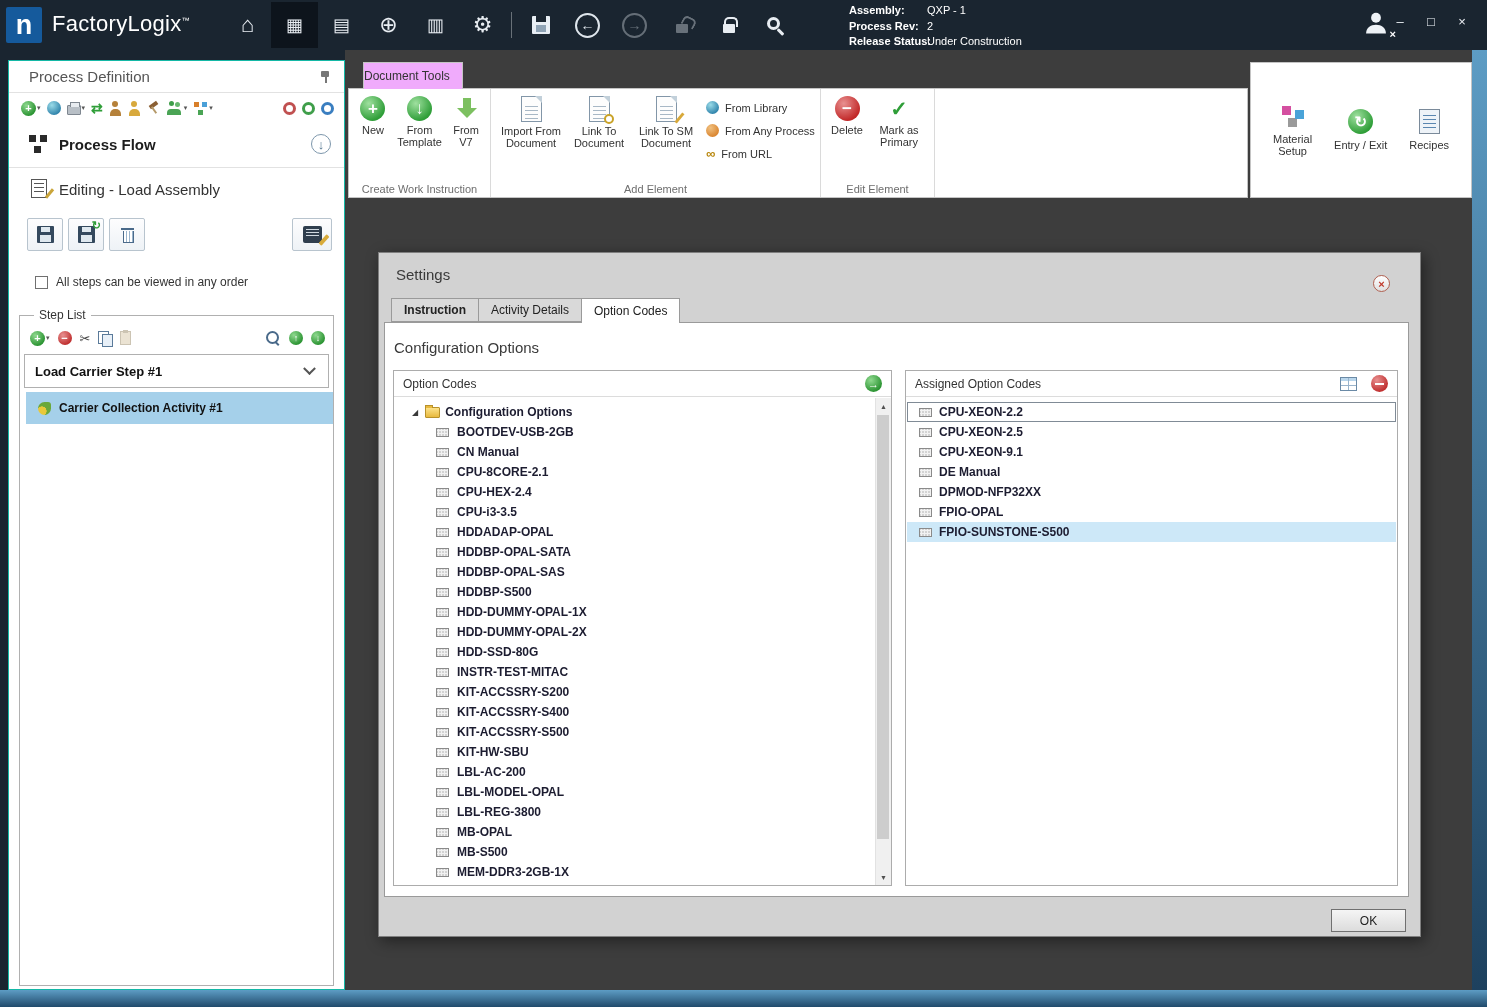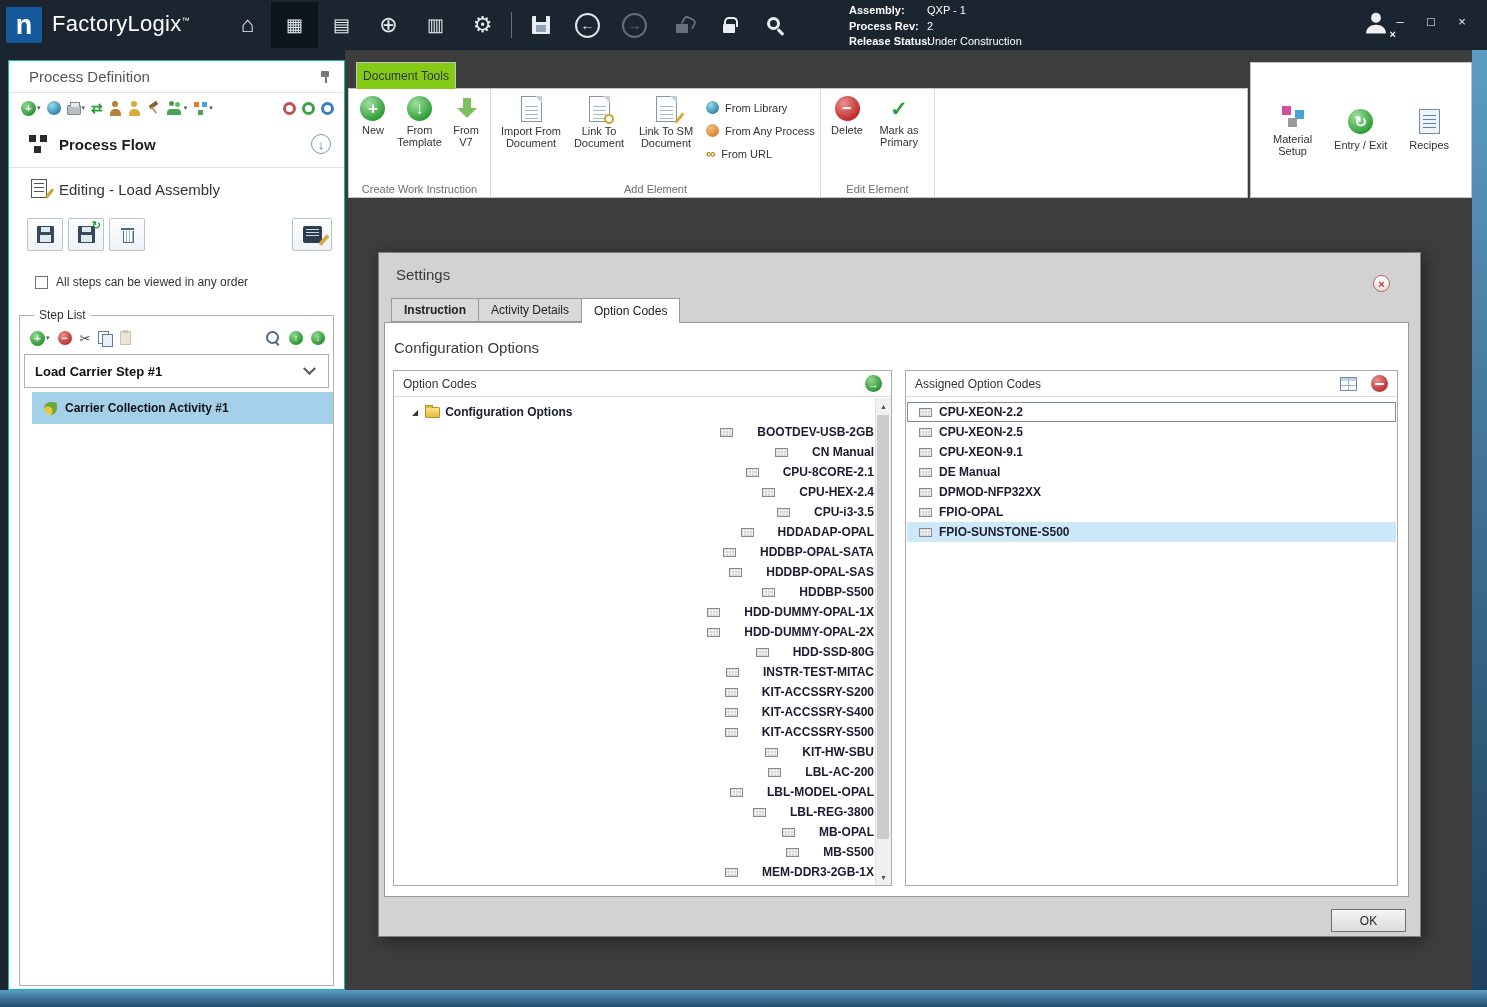--- a/index.html
+++ b/index.html
@@ -100,28 +100,28 @@
   .mini-copy::after { content:""; position:absolute; left:4px; top:3px; width:9px; height:11px; background:#e8f0f8; border:1px solid #5a7a9a; }
   .mini-paste { width:11px; height:14px; background:#d8c8a8; border:1px solid #9a8a6a; opacity:.5; position:relative; }
   .mini-paste::before { content:""; position:absolute; left:2px; top:-2px; width:5px; height:3px; background:#9a8a6a; }
   .mini-zoom { position:relative; width:15px; height:15px; }
   .mini-zoom::before { content:""; position:absolute; left:0; top:0; width:9px; height:9px; border:2px solid #4a6a8a; border-radius:50%; }
   .mini-zoom::after { content:""; position:absolute; left:10px; top:10px; width:2px; height:5px; background:#4a6a8a; transform:rotate(-45deg); }
   .circle-btn14 { width:14px; height:14px; border-radius:50%; background:radial-gradient(circle at 35% 30%,#8fd98f,#2c9433 72%); color:#fff; font-size:9px; display:flex; align-items:center; justify-content:center; font-weight:700; }
   .step-header { position:absolute; left:4px; right:4px; top:38px; height:34px; background:#fff; border:1px solid #b0b0b0; display:flex; align-items:center; }
   .step-header-label { font-size:13px; font-weight:700; color:#111; margin-left:10px; }
   .chev { width:9px; height:9px; border-right:2px solid #555; border-bottom:2px solid #555; transform:rotate(45deg) translate(-2px,-2px); margin-left:auto; margin-right:14px; }
-  .activity-row { position:absolute; left:12px; right:0; top:76px; height:32px; background:#a5d0ea; display:flex; align-items:center; gap:8px; padding-left:12px; }
+  .activity-row { position:absolute; left:6px; right:0; top:76px; height:32px; background:#a5d0ea; display:flex; align-items:center; gap:8px; padding-left:12px; }
   .leaf { width:13px; height:13px; background:radial-gradient(circle at 30% 70%,#e8c83a 35%,#6aa83a 38%); border-radius:50% 3px 50% 50%; }
   .activity-label { font-size:12px; font-weight:700; color:#111; }
 
   
   .main { position:absolute; left:345px; top:50px; width:1127px; height:940px; background:#3d3d3d; }
   .ribbon { position:absolute; left:3px; top:12px; width:900px; height:136px; }
-  .rtab { position:absolute; left:8px; top:0; width:100px; height:27px; background:#84cc16; border:1px solid #c4c4c4; border-bottom:none; display:flex; align-items:center; justify-content:center; font-size:12px; color:#333; z-index:2; }
+  .rtab { position:absolute; left:15px; top:0; width:100px; height:27px; background:#f0abfc; border:1px solid #c4c4c4; border-bottom:none; display:flex; align-items:center; font-size:12px; color:#333; z-index:2; }
   .rbody { position:absolute; left:0; top:26px; right:0; bottom:0; background:#fff; border:1px solid #c4c4c4; display:flex; }
   .rgroup { position:relative; height:100%; border-right:1px solid #dadada; padding:3px 3px 16px; display:flex; align-items:flex-start; }
   .rgroup-label { position:absolute; bottom:2px; left:0; right:0; text-align:center; font-size:11px; color:#6e6e6e; }
   .rbig { width:46px; display:flex; flex-direction:column; align-items:center; gap:3px; padding-top:4px; }
   .rb-label { white-space:pre-line; text-align:center; font-size:11px; line-height:12px; color:#333; }
   .green-sphere { width:25px; height:25px; border-radius:50%; background:radial-gradient(circle at 35% 30%,#9fe09f,#2f9e38 72%); color:#fff; font-size:17px; font-weight:700; display:flex; align-items:center; justify-content:center; }
   .red-sphere { width:25px; height:25px; border-radius:50%; background:radial-gradient(circle at 35% 30%,#e89090,#c22929 72%); color:#fff; font-size:17px; font-weight:700; display:flex; align-items:center; justify-content:center; }
   .dl-arrow { position:relative; width:25px; height:25px; }
   .dl-arrow::before { content:""; position:absolute; left:9px; top:2px; width:8px; height:10px; background:#7cc060; }
   .dl-arrow::after { content:""; position:absolute; left:3px; top:12px; border-left:10px solid transparent; border-right:10px solid transparent; border-top:10px solid #7cc060; }
@@ -163,21 +163,21 @@
   .add-circle { width:17px; height:17px; border-radius:50%; background:radial-gradient(circle at 35% 30%,#8fd98f,#2c9433 72%); color:#fff; font-size:11px; font-weight:700; display:flex; align-items:center; justify-content:center; }
   .grid-ic { width:17px; height:14px; border:1px solid #6b8aa6; background:#fff; box-shadow:inset 0 3px 0 #b9d6ec; position:relative; }
   .grid-ic::before { content:""; position:absolute; left:7px; top:0; bottom:0; width:1px; background:#9ab4cc; }
   .grid-ic::after { content:""; position:absolute; left:0; right:0; top:7px; height:1px; background:#9ab4cc; }
   .minus-circle { width:17px; height:17px; border-radius:50%; background:radial-gradient(circle at 35% 30%,#e89090,#c03030 72%); position:relative; }
   .minus-circle::after { content:""; position:absolute; left:4px; top:7.5px; width:9px; height:2px; background:#fff; }
   .gbox-body { position:absolute; left:0; top:27px; right:0; bottom:0; overflow:hidden; padding-top:4px; }
   .gbox.left .gbox-body { padding-right:17px; }
   .trow { height:20px; display:flex; align-items:center; }
   .trow.root { padding-left:18px; gap:5px; }
-  .trow.child { padding-left:42px; gap:24px;justify-content:flex-end; }
+  .trow.child { padding-left:42px; gap:8px; }
   .expander { font-size:8px; color:#3a3a3a; }
   .folder { width:15px; height:11px; background:linear-gradient(#fce28a,#e8b93e); border:1px solid #b8912a; border-radius:1px; position:relative; margin-left:2px; }
   .folder::before { content:""; position:absolute; top:-3px; left:-1px; width:6px; height:2px; background:#e8b93e; border:1px solid #b8912a; border-bottom:none; }
   .key-icon { width:13px; height:9px; border:1px solid #8a8a8a; background-color:#f2f2f2; background-image:radial-gradient(#777 .7px,transparent .8px); background-size:3px 3px; background-position:1.5px 1.5px; flex:none; }
   .tlabel { font-size:12px; font-weight:700; color:#1c1c30; white-space:nowrap; }
   .vscroll { position:absolute; right:0; top:0; bottom:0; width:16px; background:#f0f0f0; border-left:1px solid #e2e2e2; }
   .sb-arrow { position:absolute; left:0; width:15px; height:16px; display:flex; align-items:center; justify-content:center; font-size:7px; color:#505050; }
   .sb-arrow.up { top:0; } .sb-arrow.down { bottom:0; }
   .sb-thumb { position:absolute; left:1px; right:2px; top:17px; height:424px; background:#cdcdcd; }
   .arow { height:20px; display:flex; align-items:center; gap:7px; padding-left:12px; margin:0 1px; }

